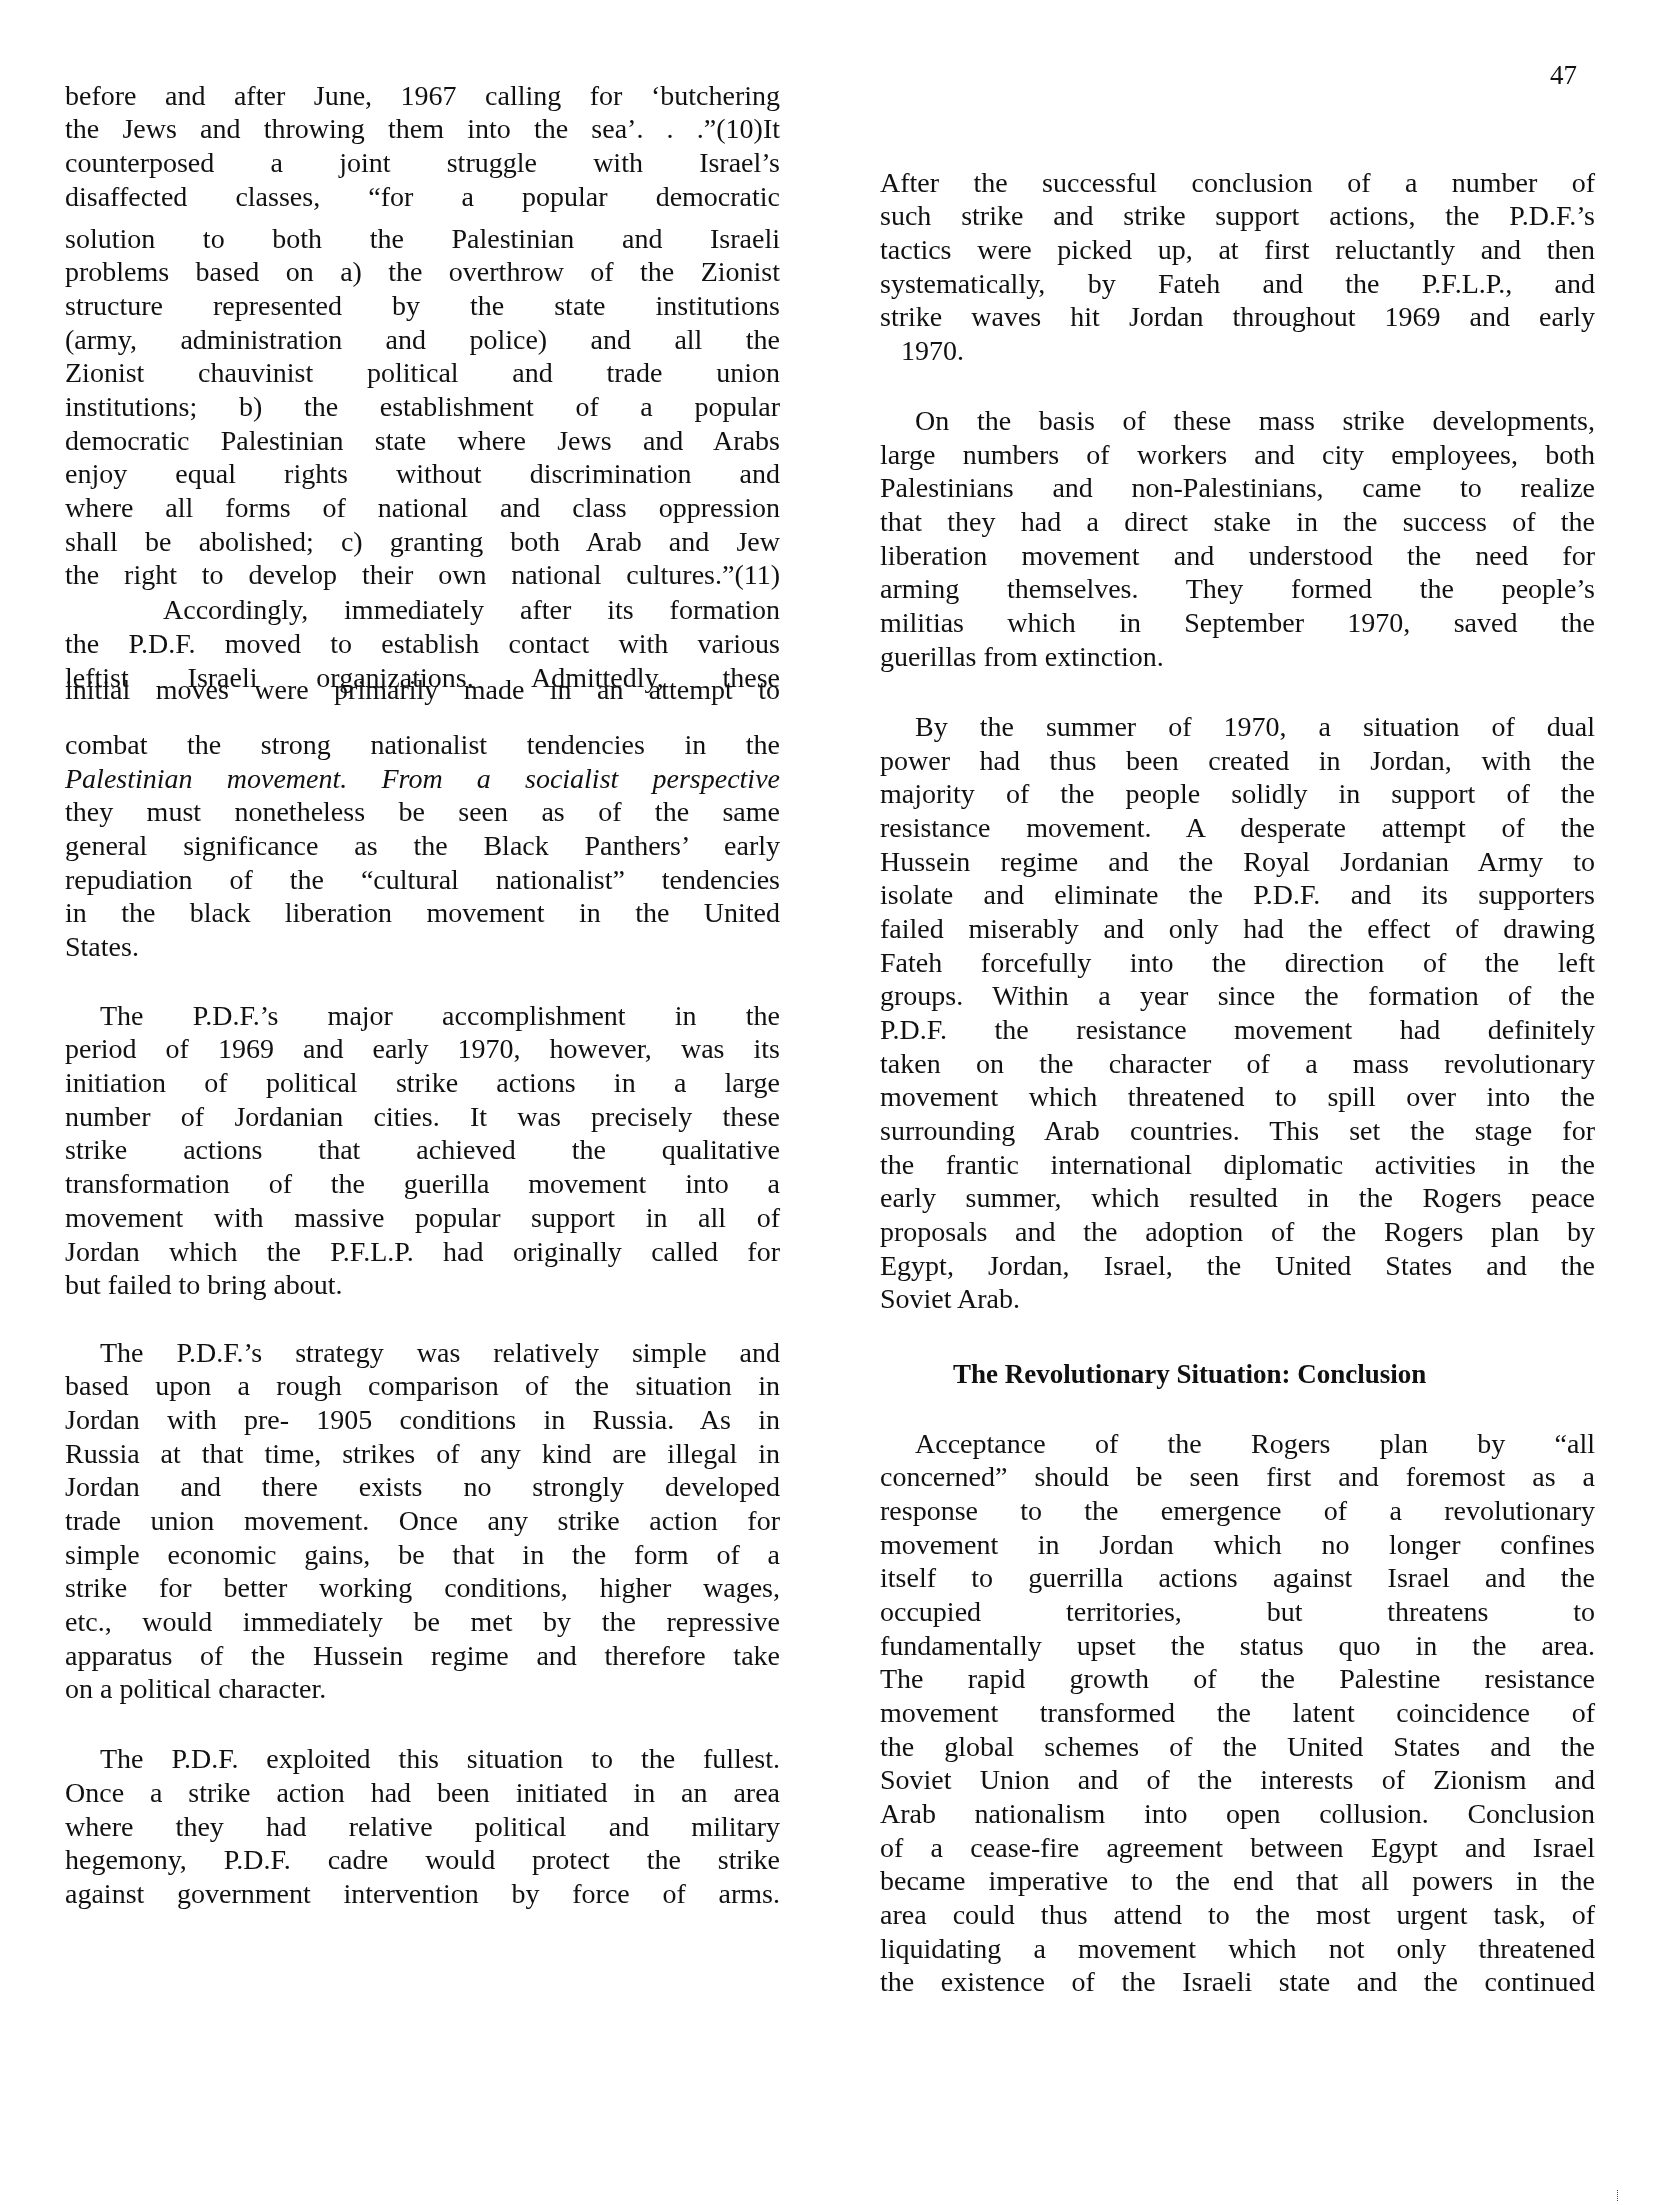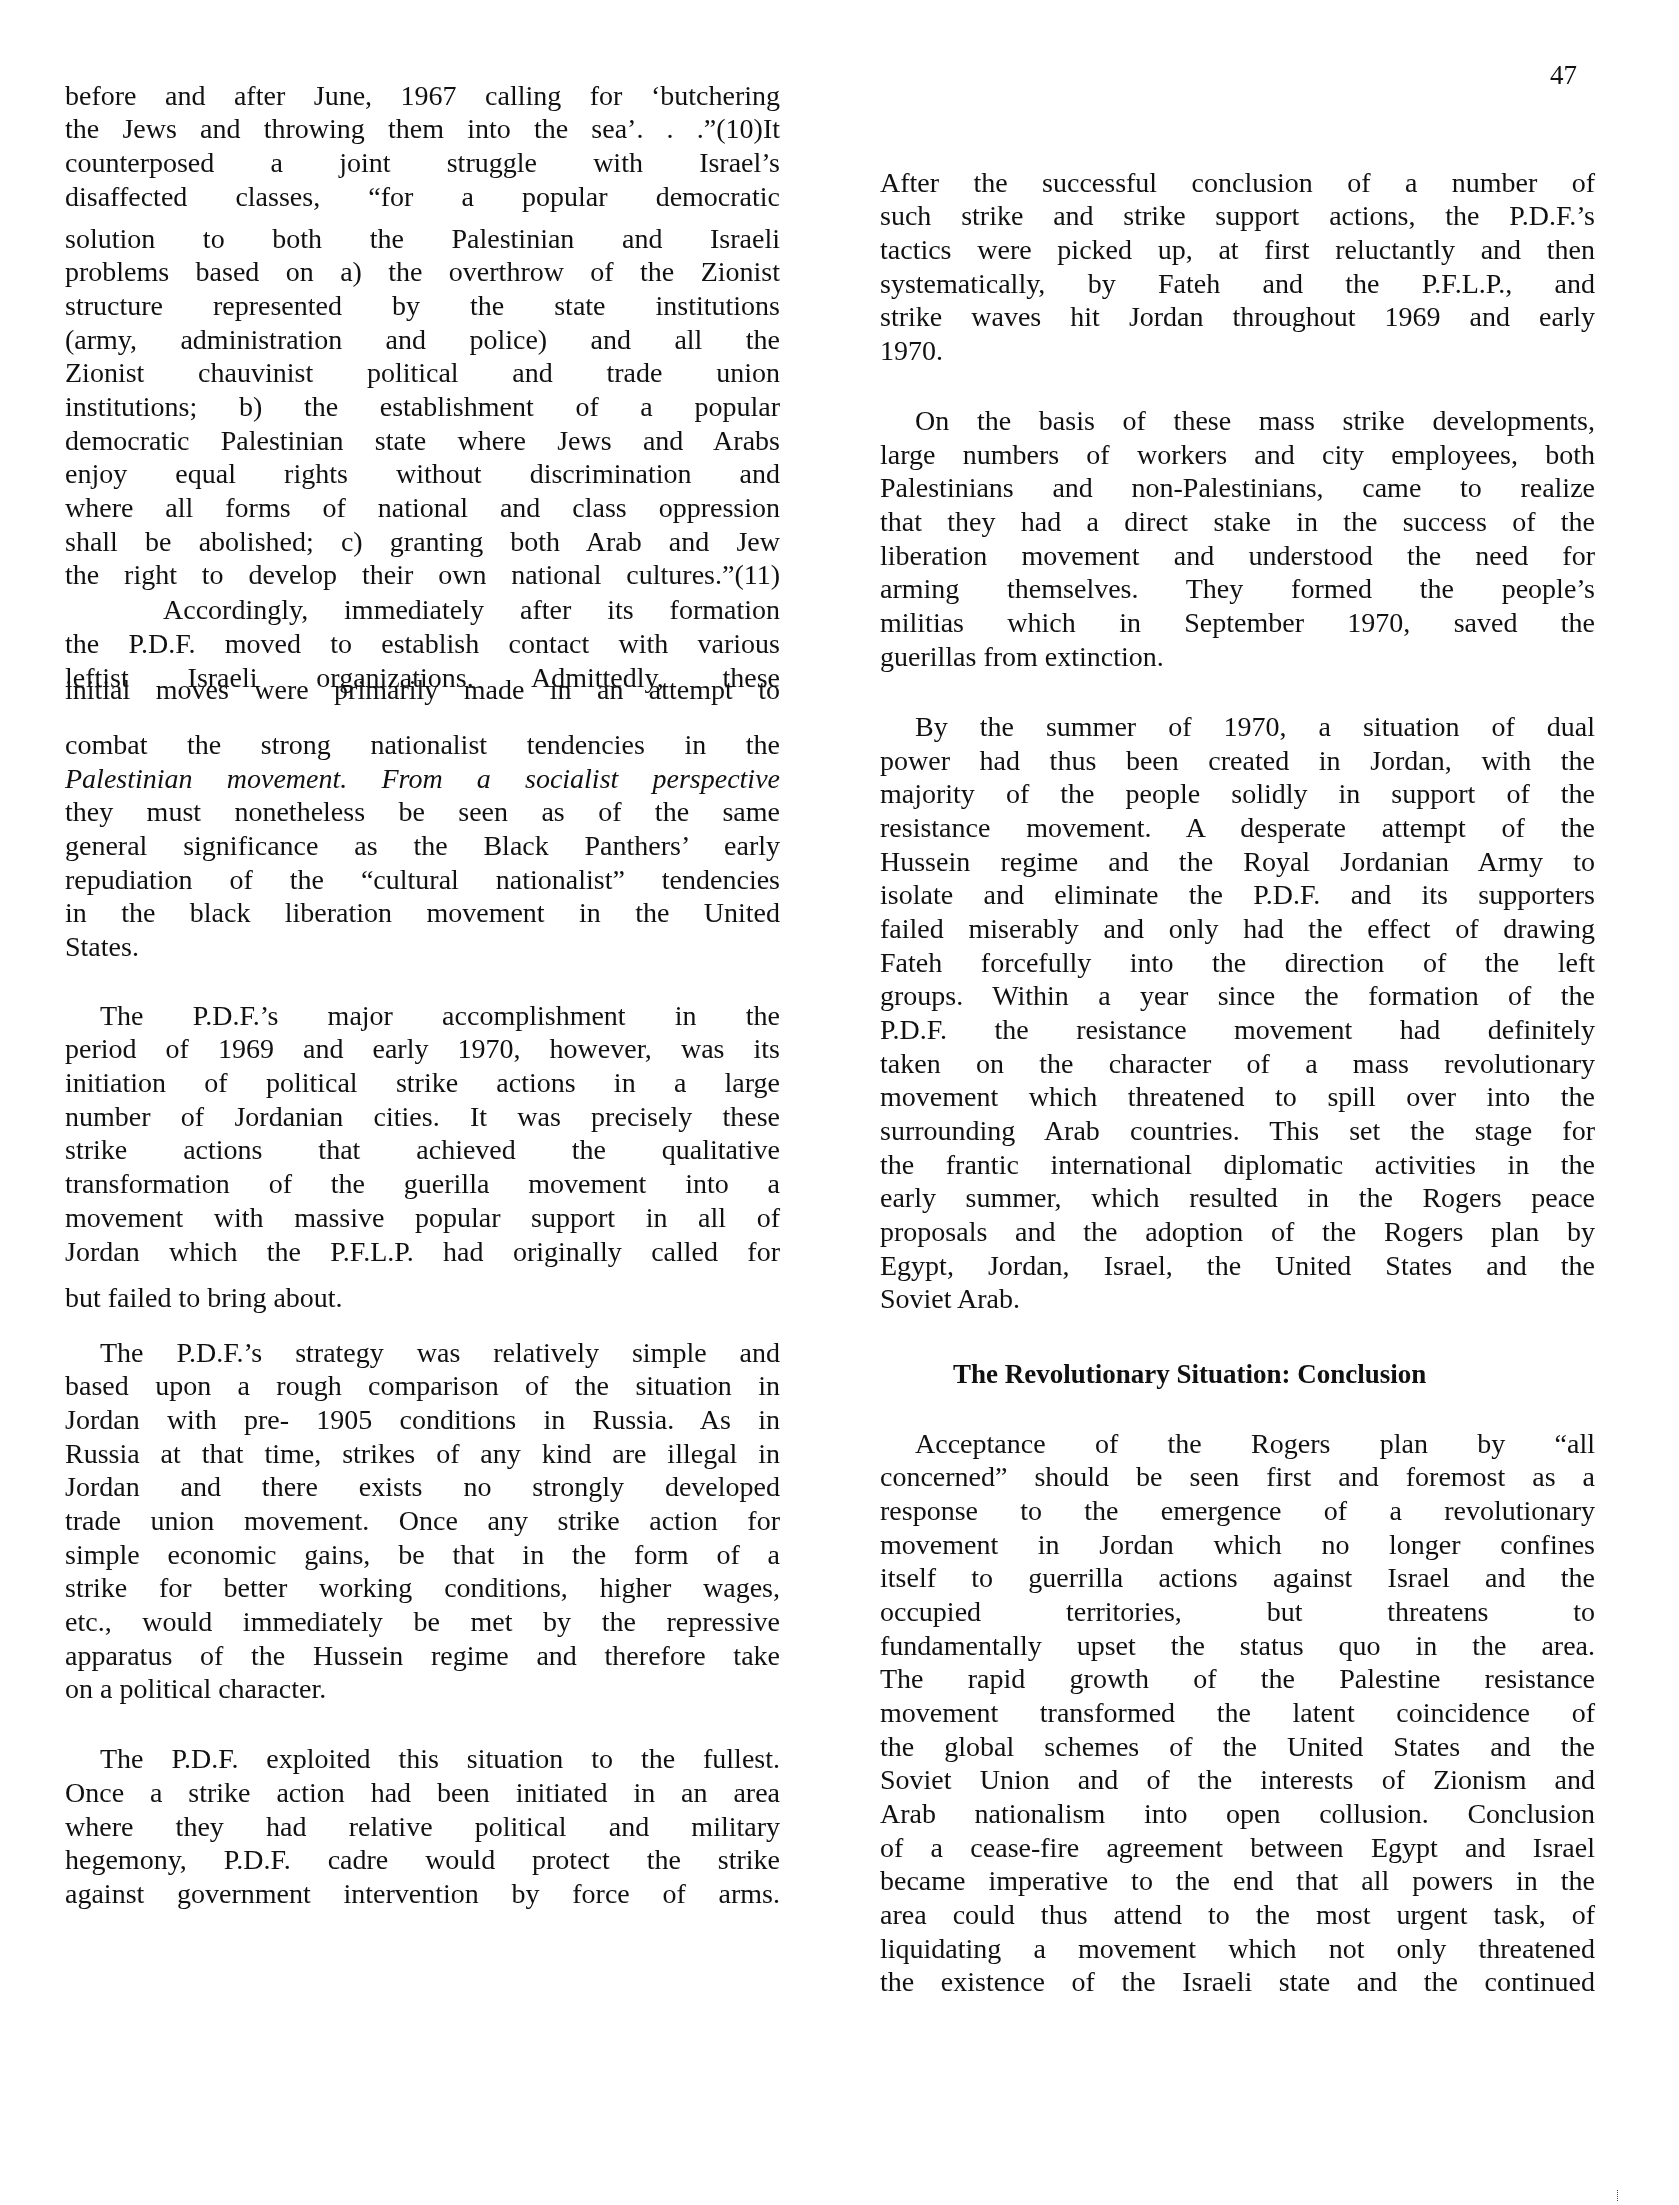--- a/index.html
+++ b/index.html
@@ -88,21 +88,21 @@
     <div class="line" style="top: 896px;"><span style="white-space: nowrap; word-spacing: 0px;">in the black liberation movement in the United</span></div>
     <div class="line last" style="top: 930px;">States.</div>
     <div class="line indent" style="top: 999px;"><span style="white-space: nowrap; word-spacing: 0px;">The P.D.F.’s major accomplishment in the</span></div>
     <div class="line" style="top: 1032px;"><span style="white-space: nowrap; word-spacing: 0px;">period of 1969 and early 1970, however, was its</span></div>
     <div class="line" style="top: 1066px;"><span style="white-space: nowrap; word-spacing: 0px;">initiation of political strike actions in a large</span></div>
     <div class="line" style="top: 1100px;"><span style="white-space: nowrap; word-spacing: 0px;">number of Jordanian cities. It was precisely these</span></div>
     <div class="line" style="top: 1133px;"><span style="white-space: nowrap; word-spacing: 0px;">strike actions that achieved the qualitative</span></div>
     <div class="line" style="top: 1167px;"><span style="white-space: nowrap; word-spacing: 0px;">transformation of the guerilla movement into a</span></div>
     <div class="line" style="top: 1201px;"><span style="white-space: nowrap; word-spacing: 0px;">movement with massive popular support in all of</span></div>
     <div class="line" style="top: 1235px;"><span style="white-space: nowrap; word-spacing: 0px;">Jordan which the P.F.L.P. had originally called for</span></div>
-    <div class="line last" style="top: 1268px; margin-top: 13px;">but failed to bring about.</div>
+    <div class="line last" style="top: 1268px;">but failed to bring about.</div>
     <div class="line indent" style="top: 1336px;"><span style="white-space: nowrap; word-spacing: 0px;">The P.D.F.’s strategy was relatively simple and</span></div>
     <div class="line" style="top: 1369px;"><span style="white-space: nowrap; word-spacing: 0px;">based upon a rough comparison of the situation in</span></div>
     <div class="line" style="top: 1403px;"><span style="white-space: nowrap; word-spacing: 0px;">Jordan with pre- 1905 conditions in Russia. As in</span></div>
     <div class="line" style="top: 1437px;"><span style="white-space: nowrap; word-spacing: 0px;">Russia at that time, strikes of any kind are illegal in</span></div>
     <div class="line" style="top: 1470px;"><span style="white-space: nowrap; word-spacing: 0px;">Jordan and there exists no strongly developed</span></div>
     <div class="line" style="top: 1504px;"><span style="white-space: nowrap; word-spacing: 0px;">trade union movement. Once any strike action for</span></div>
     <div class="line" style="top: 1538px;"><span style="white-space: nowrap; word-spacing: 0px;">simple economic gains, be that in the form of a</span></div>
     <div class="line" style="top: 1571px;"><span style="white-space: nowrap; word-spacing: 0px;">strike for better working conditions, higher wages,</span></div>
     <div class="line" style="top: 1605px;"><span style="white-space: nowrap; word-spacing: 0px;">etc., would immediately be met by the repressive</span></div>
     <div class="line" style="top: 1639px;"><span style="white-space: nowrap; word-spacing: 0px;">apparatus of the Hussein regime and therefore take</span></div>
@@ -114,21 +114,21 @@
     <div class="line" style="top: 1877px;"><span style="white-space: nowrap; word-spacing: 0px;">against government intervention by force of arms.</span></div>
   </div>
 
 <div class="column col-right" id="right-col">
   <div class="heading" id="sec-heading" style="top: 1357px; left: 73px;">The Revolutionary Situation: Conclusion</div>
 <div class="line" style="top: 166px;"><span style="white-space: nowrap; word-spacing: 0px;">After the successful conclusion of a number of</span></div>
     <div class="line" style="top: 199px;"><span style="white-space: nowrap; word-spacing: 0px;">such strike and strike support actions, the P.D.F.’s</span></div>
     <div class="line" style="top: 233px;"><span style="white-space: nowrap; word-spacing: 0px;">tactics were picked up, at first reluctantly and then</span></div>
     <div class="line" style="top: 267px;"><span style="white-space: nowrap; word-spacing: 0px;">systematically, by Fateh and the P.F.L.P., and</span></div>
     <div class="line" style="top: 300px;"><span style="white-space: nowrap; word-spacing: 0px;">strike waves hit Jordan throughout 1969 and early</span></div>
-    <div class="line last" style="top: 334px;">1970.</div>
+    <div class="line last" style="top: 334px; margin-left: 21px;">1970.</div>
     <div class="line indent" style="top: 404px;"><span style="white-space: nowrap; word-spacing: 0px;">On the basis of these mass strike developments,</span></div>
     <div class="line" style="top: 438px;"><span style="white-space: nowrap; word-spacing: 0px;">large numbers of workers and city employees, both</span></div>
     <div class="line" style="top: 471px;"><span style="white-space: nowrap; word-spacing: 0px;">Palestinians and non-Palestinians, came to realize</span></div>
     <div class="line" style="top: 505px;"><span style="white-space: nowrap; word-spacing: 0px;">that they had a direct stake in the success of the</span></div>
     <div class="line" style="top: 539px;"><span style="white-space: nowrap; word-spacing: 0px;">liberation movement and understood the need for</span></div>
     <div class="line" style="top: 572px;"><span style="white-space: nowrap; word-spacing: 0px;">arming themselves. They formed the people’s</span></div>
     <div class="line" style="top: 606px;"><span style="white-space: nowrap; word-spacing: 0px;">militias which in September 1970, saved the</span></div>
     <div class="line last" style="top: 640px;">guerillas from extinction.</div>
     <div class="line indent" style="top: 710px;"><span style="white-space: nowrap; word-spacing: 0px;">By the summer of 1970, a situation of dual</span></div>
     <div class="line" style="top: 744px;"><span style="white-space: nowrap; word-spacing: 0px;">power had thus been created in Jordan, with the</span></div>

